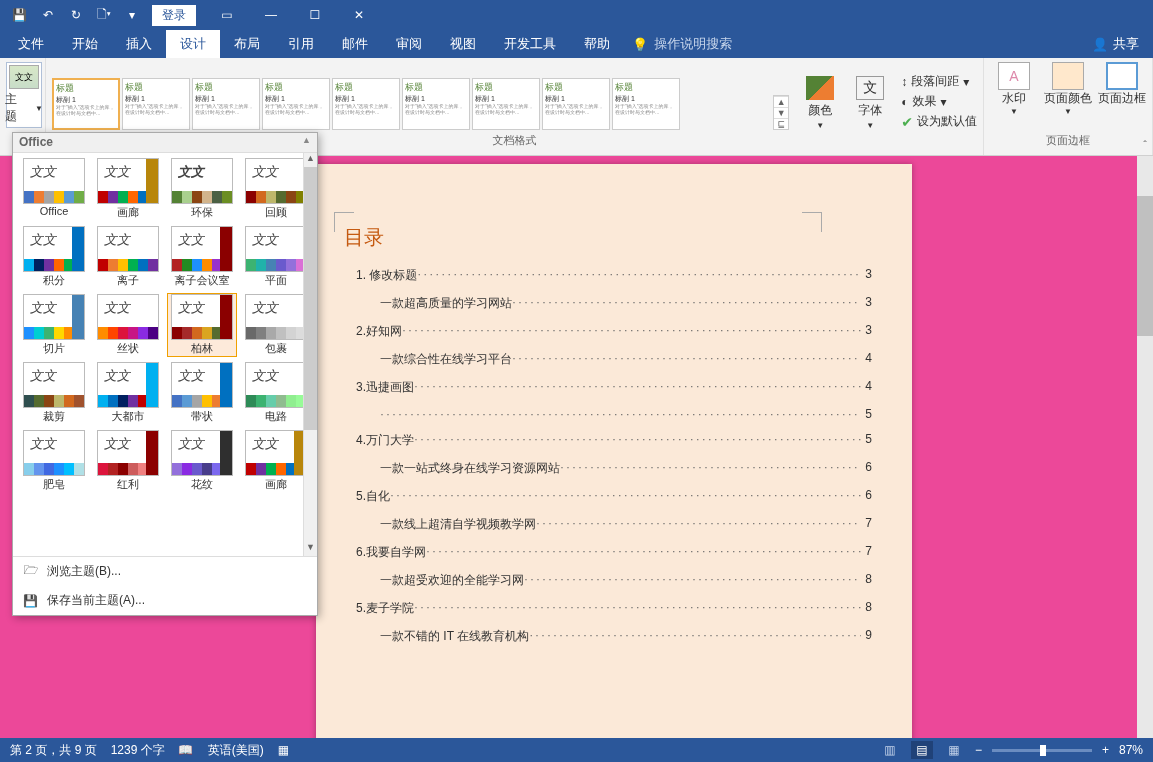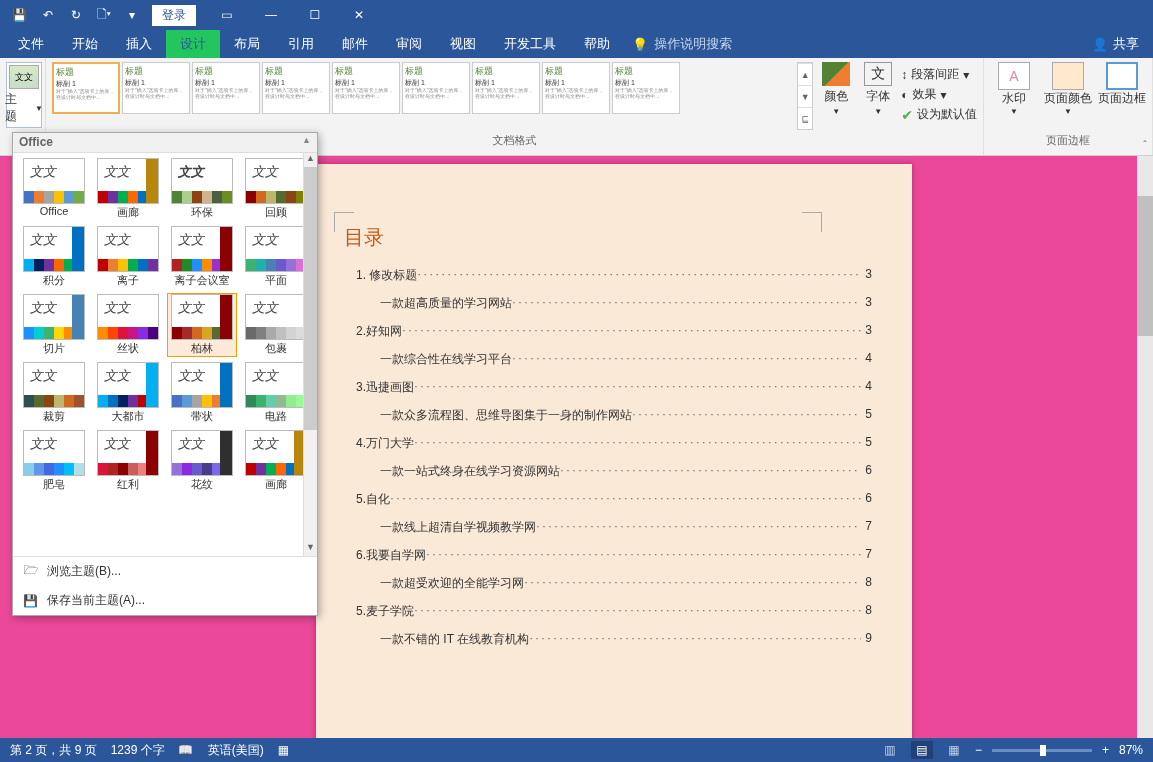--- a/index.html
+++ b/index.html
@@ -10,21 +10,21 @@
 .titlebar-left { display: flex; gap: 4px; padding: 0 8px; }
 .titlebar-left .qat-btn { width: 24px; height: 24px; display: flex; align-items: center; justify-content: center; cursor: pointer; }
 .titlebar-center { flex: 1; text-align: center; }
 .titlebar-right { display: flex; align-items: center; gap: 2px; }
 .login-btn { background: white; color: #2b579a; padding: 2px 10px; font-size: 12px; margin-right: 8px; }
 .win-btn { width: 42px; height: 30px; display: flex; align-items: center; justify-content: center; cursor: pointer; }
 
 
 .tabs { height: 28px; background: #2b579a; display: flex; align-items: center; padding-left: 4px; color: white; font-size: 13px; }
 .tab { padding: 0 14px; height: 28px; display: flex; align-items: center; cursor: pointer; }
-.tab.active { background: #22c55e; color: #2b579a; }
+.tab.active { background: #ffffff; color: #2b579a; }
 .tell-me { display: flex; align-items: center; gap: 6px; margin-left: 8px; color: #c9d7ec; }
 .share { margin-left: auto; margin-right: 14px; color: white; display: flex; align-items: center; gap: 4px; }
 
 
 .ribbon { height: 98px; background: #f3f3f3; border-bottom: 1px solid #d0d0d0; display: flex; position: relative; }
 .ribbon-group { border-right: 1px solid #e0e0e0; padding: 4px 6px 0; display: flex; flex-direction: column; }
 .ribbon-group-label { font-size: 11px; color: #666; text-align: center; padding: 3px 0 2px; }
 .theme-btn { width: 36px; display: flex; flex-direction: column; align-items: center; cursor: pointer; border: 1px solid #b0c0d8; padding: 2px; background:#fff;}
 .theme-btn-icon { width: 30px; height: 24px; background: linear-gradient(#d8e8c8, #c8ddc8); border: 1px solid #aaa; font-size: 9px; display:flex;align-items:center;justify-content:center;}
 .theme-btn-label { font-size: 12px; color: #333; margin-top: 2px; display:flex;align-items:center;gap:18px;}
@@ -137,21 +137,21 @@
     <div class="theme-btn">
       <div class="theme-btn-icon">文文</div>
       <div class="theme-btn-label">
           <span>主题</span>
           <span style="font-size:8px;">▼</span>
         </div>
     </div>
   </div>
 
   <div class="ribbon-group" style="flex:1;min-width:0;">
-    <div style="display:flex;gap:4px;height:68px;">
+    <div style="display:flex;gap:12px;height:68px;align-items:flex-end;">
       <div class="doc-formats" id="doc-formats">
           <div class="doc-format-item sel">
             <div class="fmt-title">标题</div>
             <div style="font-size:7px;color:#333;">标副 1</div>
             <div style="font-size:5px;color:#888;line-height:1.1;">对于"插入"选项卡上的库，在设计时与文档中...</div>
           </div>
           <div class="doc-format-item">
             <div class="fmt-title">标题</div>
             <div style="font-size:7px;color:#333;">标副 1</div>
             <div style="font-size:5px;color:#888;line-height:1.1;">对于"插入"选项卡上的库，在设计时与文档中...</div>
@@ -584,21 +584,20 @@
           <span class="toc-label">一款综合性在线学习平台</span>
           <span class="toc-dots">········································································································································································································</span>
           <span class="toc-page">4</span>
         </div>
         <div class="toc-line">
           <span class="toc-label">3.迅捷画图</span>
           <span class="toc-dots">········································································································································································································</span>
           <span class="toc-page">4</span>
         </div>
         <div class="toc-line sub">
-          <span class="toc-label">一款众多流程图、思维导图集于一身的制作网站</span>
           <span class="toc-dots">········································································································································································································</span>
           <span class="toc-page">5</span>
         </div>
         <div class="toc-line">
           <span class="toc-label">4.万门大学</span>
           <span class="toc-dots">········································································································································································································</span>
           <span class="toc-page">5</span>
         </div>
         <div class="toc-line sub">
           <span class="toc-label">一款一站式终身在线学习资源网站</span>

